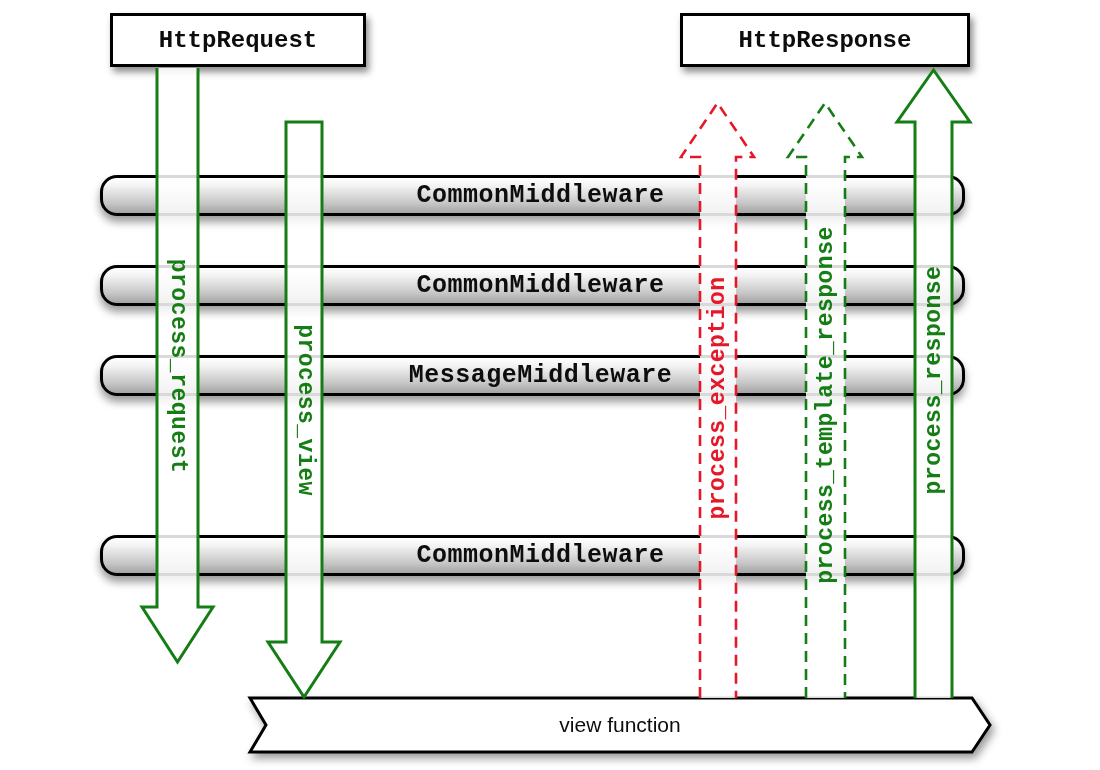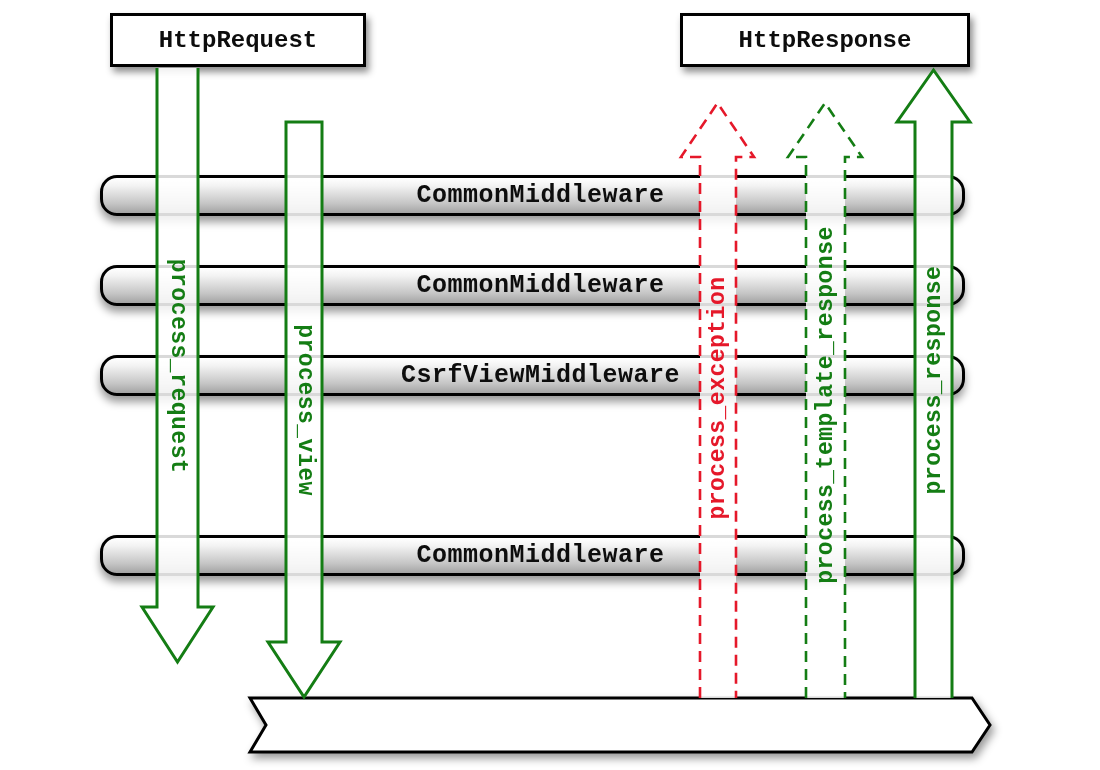--- a/index.html
+++ b/index.html
@@ -54,36 +54,37 @@
 
 <div class="canvas">
 
   <div class="bar" style="top:175px">
     <span class="bar-label">CommonMiddleware</span>
   </div>
   <div class="bar" style="top:265px">
     <span class="bar-label">CommonMiddleware</span>
   </div>
   <div class="bar" style="top:355px">
-    <span class="bar-label">CsrfViewMiddleware</span>
+    <span class="bar-label">MessageMiddleware</span>
   </div>
   <div class="bar" style="top:535px">
     <span class="bar-label">CommonMiddleware</span>
   </div>
 
   <div class="node-box" style="left:110px;width:256px">
     <span class="node-label">HttpRequest</span>
   </div>
   <div class="node-box" style="left:680px;width:290px">
     <span class="node-label">HttpResponse</span>
   </div>
 
   <svg class="banner-svg" width="760" height="80" viewBox="0 0 760 80">
     <polygon points="10,8 732,8 750,35 732,62 10,62 26,35" fill="#ffffff" stroke="#000000" stroke-width="3"></polygon>
   </svg>
+  <div class="banner-label">view function</div>
 
   <svg class="arrows" width="1100" height="770" viewBox="0 0 1100 770">
     <path class="arrow solid" d="M157,68 L157,607 L142,607 L177.5,662 L213,607 L198,607 L198,68" stroke="#147d14"></path>
     <path class="arrow solid" d="M286,122 L322,122 L322,642 L340,642 L304,697 L268,642 L286,642 Z" stroke="#147d14"></path>
     <path class="arrow dashed" d="M700,698 L700,157 L681,157 L717.5,103 L754,157 L736,157 L736,698" stroke="#e5182a"></path>
     <path class="arrow dashed" d="M806,698 L806,157 L788,157 L825,103 L862,157 L845,157 L845,698" stroke="#147d14"></path>
     <path class="arrow solid" d="M915,698 L915,122 L897,122 L933.5,70 L970,122 L952,122 L952,698" stroke="#147d14"></path>
   </svg>
 
   <div class="alabel rot-cw" style="left: 178px; top: 366px; color: rgb(20, 125, 20);">process_request</div>

